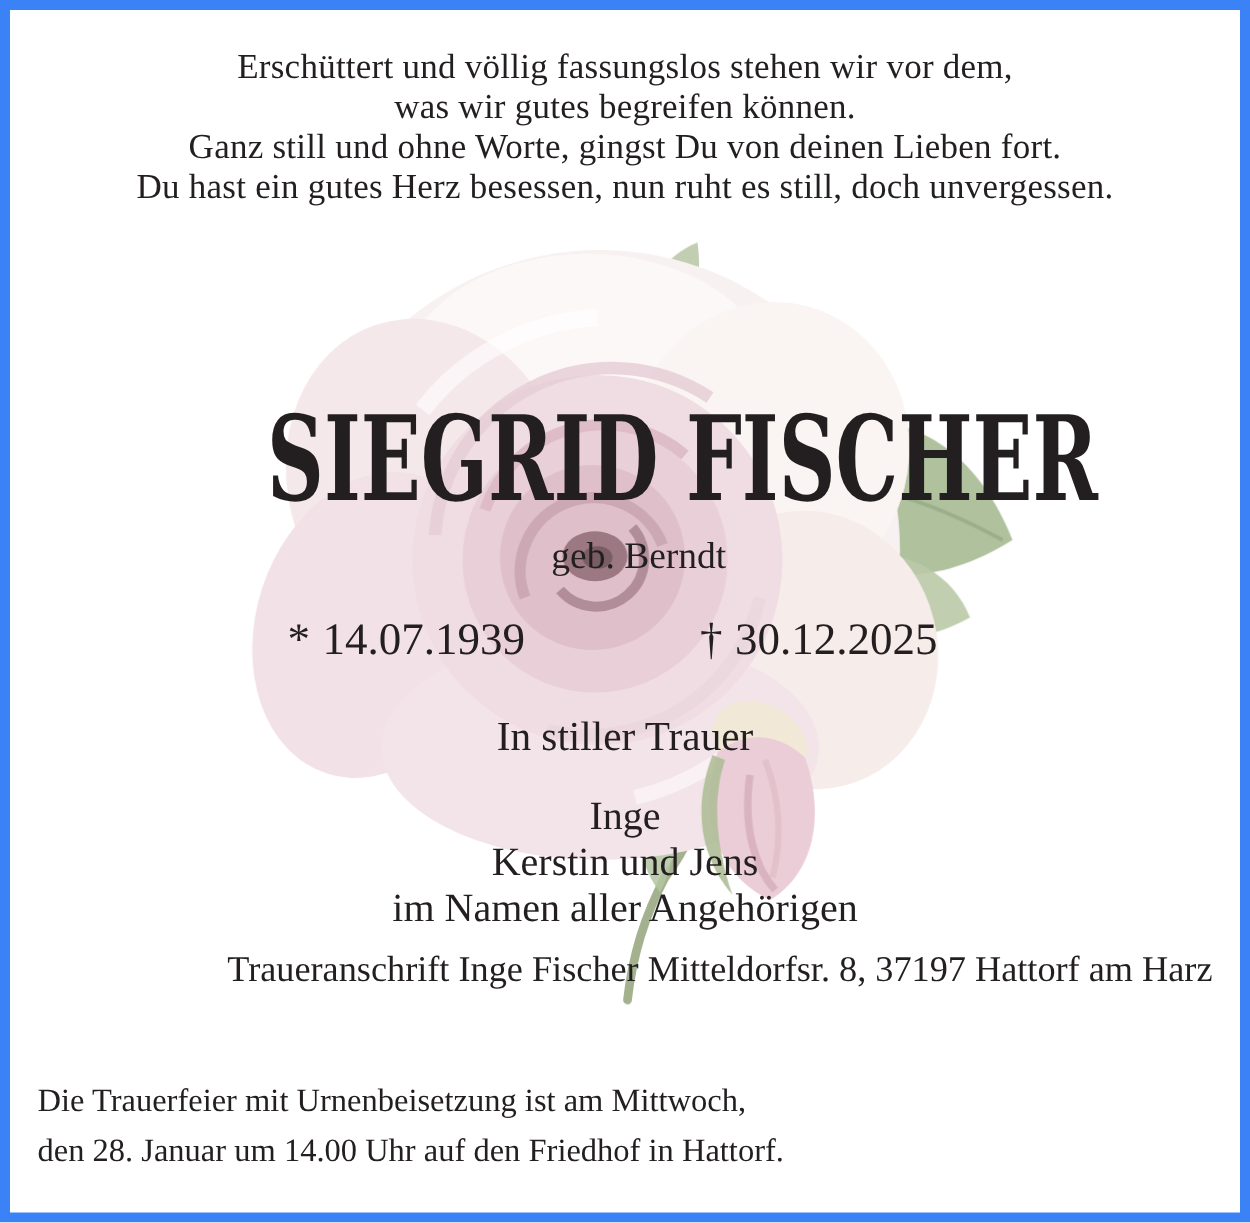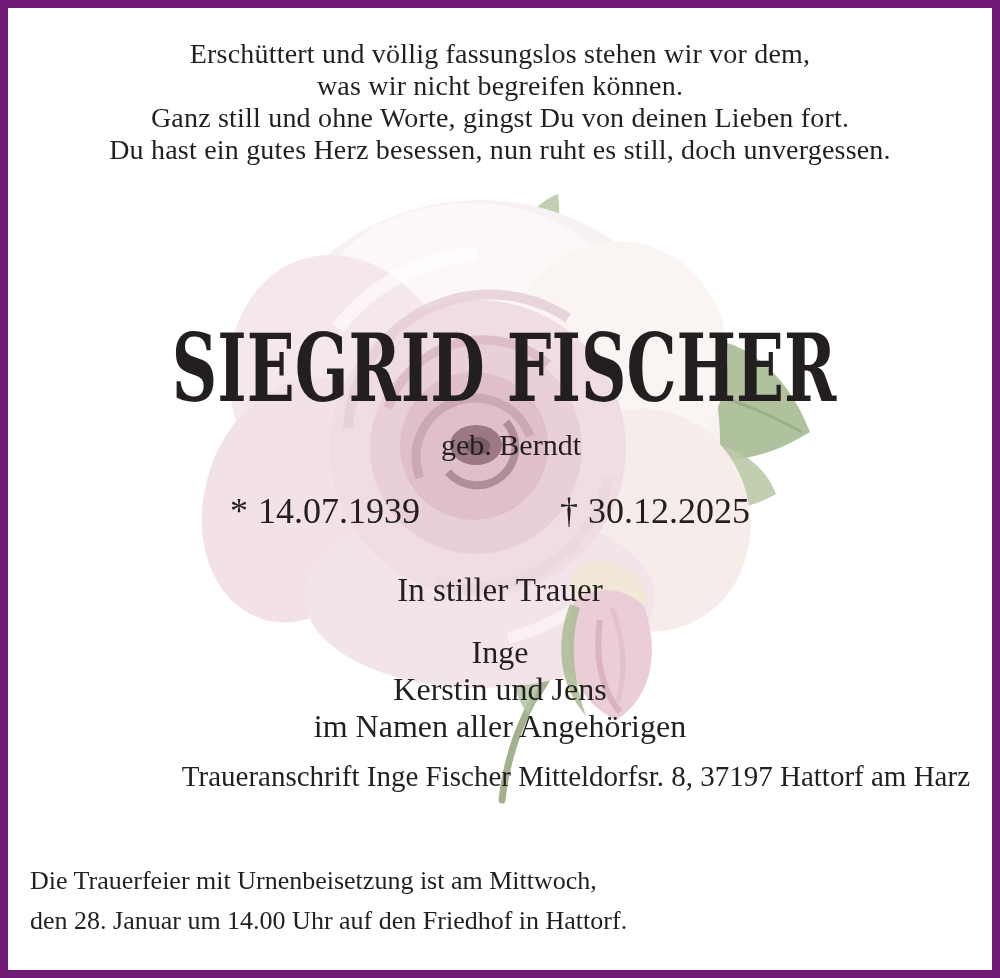--- a/index.html
+++ b/index.html
@@ -5,21 +5,21 @@
   html, body {
     margin: 0;
     padding: 0;
     background: #ffffff;
   }
   .sheet {
     position: relative;
     width: 1000px;
     height: 978px;
     box-sizing: border-box;
-    border: 8px solid #701a75;
+    border: 8px solid #3b82f6;
     background: #ffffff;
     overflow: hidden;
     font-family: "Liberation Serif", "DejaVu Serif", serif;
     color: #231f20;
   }
   .rose-svg {
     position: absolute;
     inset: 0;
     width: 100%;
     height: 100%;
@@ -45,20 +45,21 @@
     text-align-last: justify;
   }
   .intro-line2 { text-align: left; }
 
   .name-row {
     top: 312px; left: 0; right: 0;
     text-align: right;
     line-height: 96px;
     height: 100px;
     white-space: nowrap;
+    padding-left: 42px;
   }
   .name {
     display: inline-block;
     font-family: "DejaVu Serif", "Liberation Serif", serif;
     font-weight: 700;
     font-size: 94px;
     transform: scaleX(0.67);
     transform-origin: 50% 50%;
     letter-spacing: 0px;
   }
@@ -151,21 +152,21 @@
         <path d="M 566 594 C 550 646 566 692 608 712 C 644 690 652 644 636 598 C 612 576 586 578 566 594 Z" fill="#e9c9d3"></path>
         <path d="M 592 612 C 586 654 596 686 612 704" stroke="#d3a8b6" stroke-width="6" fill="none" opacity="0.85"></path>
         <path d="M 604 600 C 616 630 618 664 610 694" stroke="#dfb9c4" stroke-width="5" fill="none" opacity="0.8"></path>
         <path d="M 562 596 C 546 638 552 678 578 708 C 564 668 562 630 572 600 Z" fill="#a8b88f" opacity="0.9"></path>
       </g>
     </g>
   </svg>
 
   <div class="layer verse">
     <div>Erschüttert und völlig fassungslos stehen wir vor dem,</div>
-    <div>was wir nicht begreifen können.</div>
+    <div>was wir gutes begreifen können.</div>
     <div>Ganz still und ohne Worte, gingst Du von deinen Lieben fort.</div>
     <div>Du hast ein gutes Herz besessen, nun ruht es still, doch unvergessen.</div>
   </div>
 
 
   <div class="layer name-row">
     <span class="name">SIEGRID FISCHER</span>
   </div>
 
   <div class="layer maiden">geb. Berndt</div>

